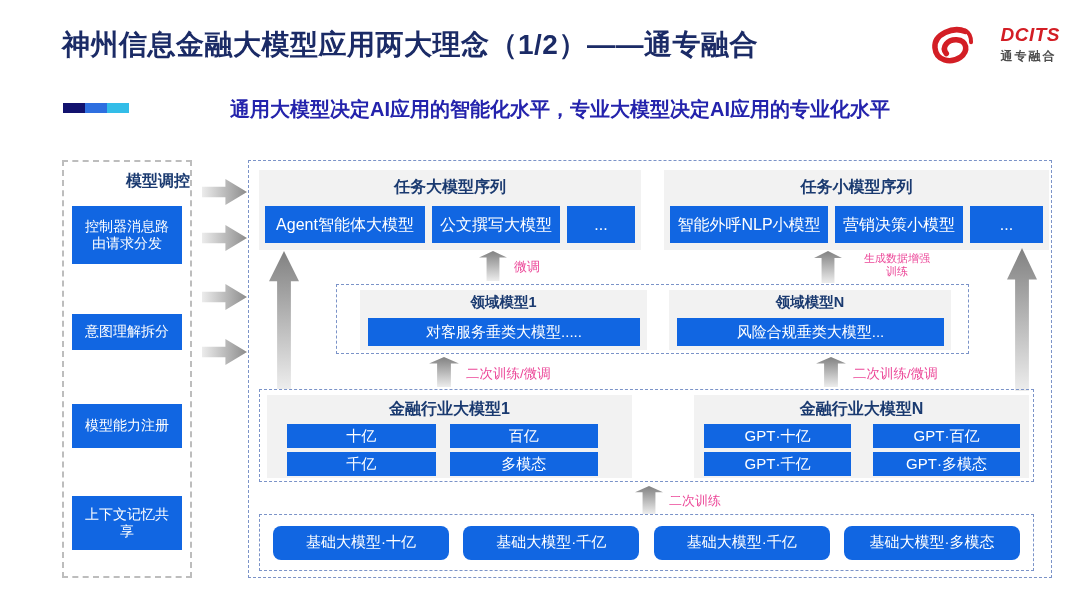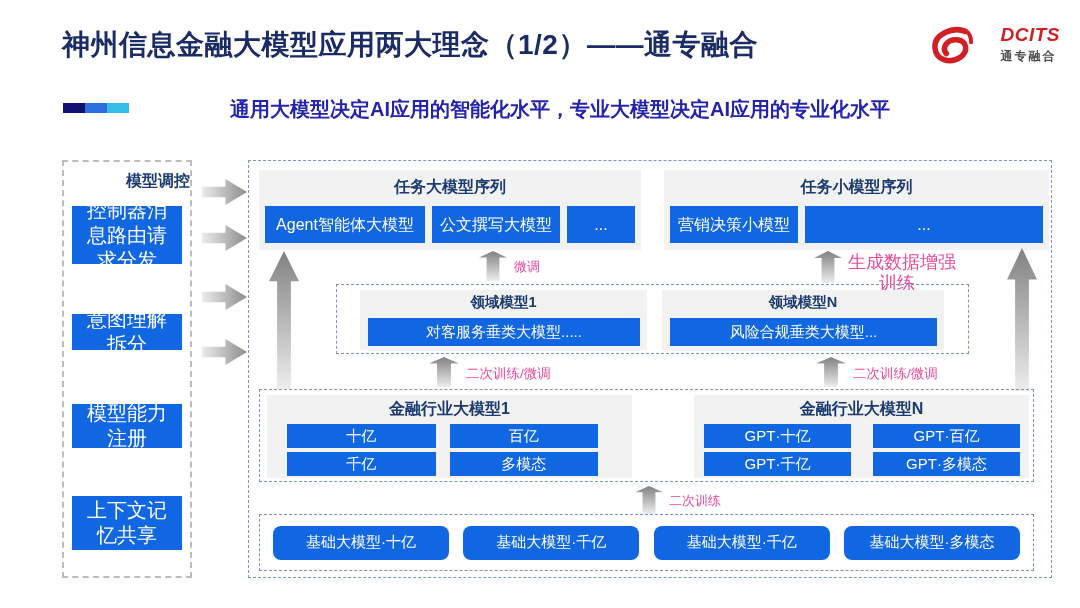--- a/index.html
+++ b/index.html
@@ -35,21 +35,21 @@
               clip-path:polygon(50% 0%, 100% 22%, 73% 22%, 73% 100%, 27% 100%, 27% 22%, 0% 22%);
               position:absolute; }
   .arrow-right { background:linear-gradient(to right,#ececec,#8c8c8c);
               clip-path:polygon(0% 30%, 52% 30%, 52% 0%, 100% 50%, 52% 100%, 52% 70%, 0% 70%);
               position:absolute; width:45px; height:26px; left:202px; }
 
   
   .sidebar { position:absolute; left:62px; top:160px; width:130px; height:418px;
              border:2px dashed #bdbdbd; background:#fff; }
   .sidebar h2 { text-align:right; margin-top:9px; font-size:16px; font-weight:bold; color:#1a3a70; }
-  .sidebar .btn { position:absolute; left:8px; right:8px; font-size:20px; padding:8px; }
+  .sidebar .btn { position:absolute; left:8px; right:8px; font-size:14px; padding:8px; }
   .sb-1 { top:44px;  height:58px; }
   .sb-2 { top:152px; height:36px; }
   .sb-3 { top:242px; height:44px; }
   .sb-4 { top:334px; height:54px; }
 
   
   .diagram { position:absolute; left:248px; top:160px; width:804px; height:418px;
              border:1px dashed #7b93c8; background:#fff; }
 
   .panel-task { top:9px; height:80px; }
@@ -60,28 +60,28 @@
   .pt-small { left:415px; width:385px; }
   .pt-large .b1 { flex:0 0 160px; } .pt-large .b2 { flex:0 0 128px; } .pt-large .b3 { flex:1; }
   .pt-small .b1 { flex:0 0 158px; } .pt-small .b2 { flex:0 0 128px; } .pt-small .b3 { flex:1; }
 
   .arrow-tall-left  { left:20px;  top:90px; width:30px; height:138px; }
   .arrow-tall-right { left:758px; top:87px; width:30px; height:143px; }
 
   .arrow-finetune { left:230px; top:90px; width:28px; height:30px; }
   .lbl-finetune   { left:265px; top:97px; }
   .arrow-gendata  { left:565px; top:90px; width:28px; height:32px; }
-  .lbl-gendata    { left:599px; top:91px; width:98px; text-align:center; line-height:1.15; font-size:18px; }
+  .lbl-gendata    { left:599px; top:91px; width:98px; text-align:center; line-height:1.15; font-size:11px; }
 
   .domainbox { left:87px; top:123px; width:633px; height:70px; }
   .panel-domain { top:5px; height:60px; }
   .panel-domain h3 { padding-top:3px; font-size:14.5px; }
   .panel-domain .btn { position:absolute; left:8px; right:7px; bottom:4px; height:28px; font-size:15px; }
   .pd-1 { left:23px;  width:287px; }
-  .pd-n { left:325px; width:282px; }
+  .pd-n { left:332px; width:282px; }
 
   .arrow-rf-left  { left:180px; top:196px; width:30px; height:30px; }
   .lbl-rf-left    { left:217px; top:204px; font-size:13.5px; }
   .arrow-rf-right { left:567px; top:196px; width:30px; height:30px; }
   .lbl-rf-right   { left:604px; top:204px; font-size:13.5px; }
 
   .industrybox { left:10px; top:228px; width:775px; height:93px; }
   .panel-ind { top:5px; height:83px; }
   .panel-ind h3 { padding-top:4px; font-size:16px; }
   .panel-ind .grid { display:grid; grid-template-columns:1fr 1fr; grid-auto-rows:24px; gap:4px 14px; font-size:15px; }
@@ -143,20 +143,21 @@
       <div class="row">
         <div class="btn b1">Agent智能体大模型</div>
         <div class="btn b2">公文撰写大模型</div>
         <div class="btn b3">...</div>
       </div>
     </section>
 
     <section class="panel panel-task pt-small">
       <h3>任务小模型序列</h3>
       <div class="row">
+        <div class="btn b1">智能外呼NLP小模型</div>
         <div class="btn b2">营销决策小模型</div>
         <div class="btn b3">...</div>
       </div>
     </section>
 
     <div class="arrow-up arrow-tall-left"></div>
     <div class="arrow-up arrow-tall-right"></div>
 
     <div class="arrow-up arrow-finetune"></div>
     <div class="glabel lbl-finetune">微调</div>

